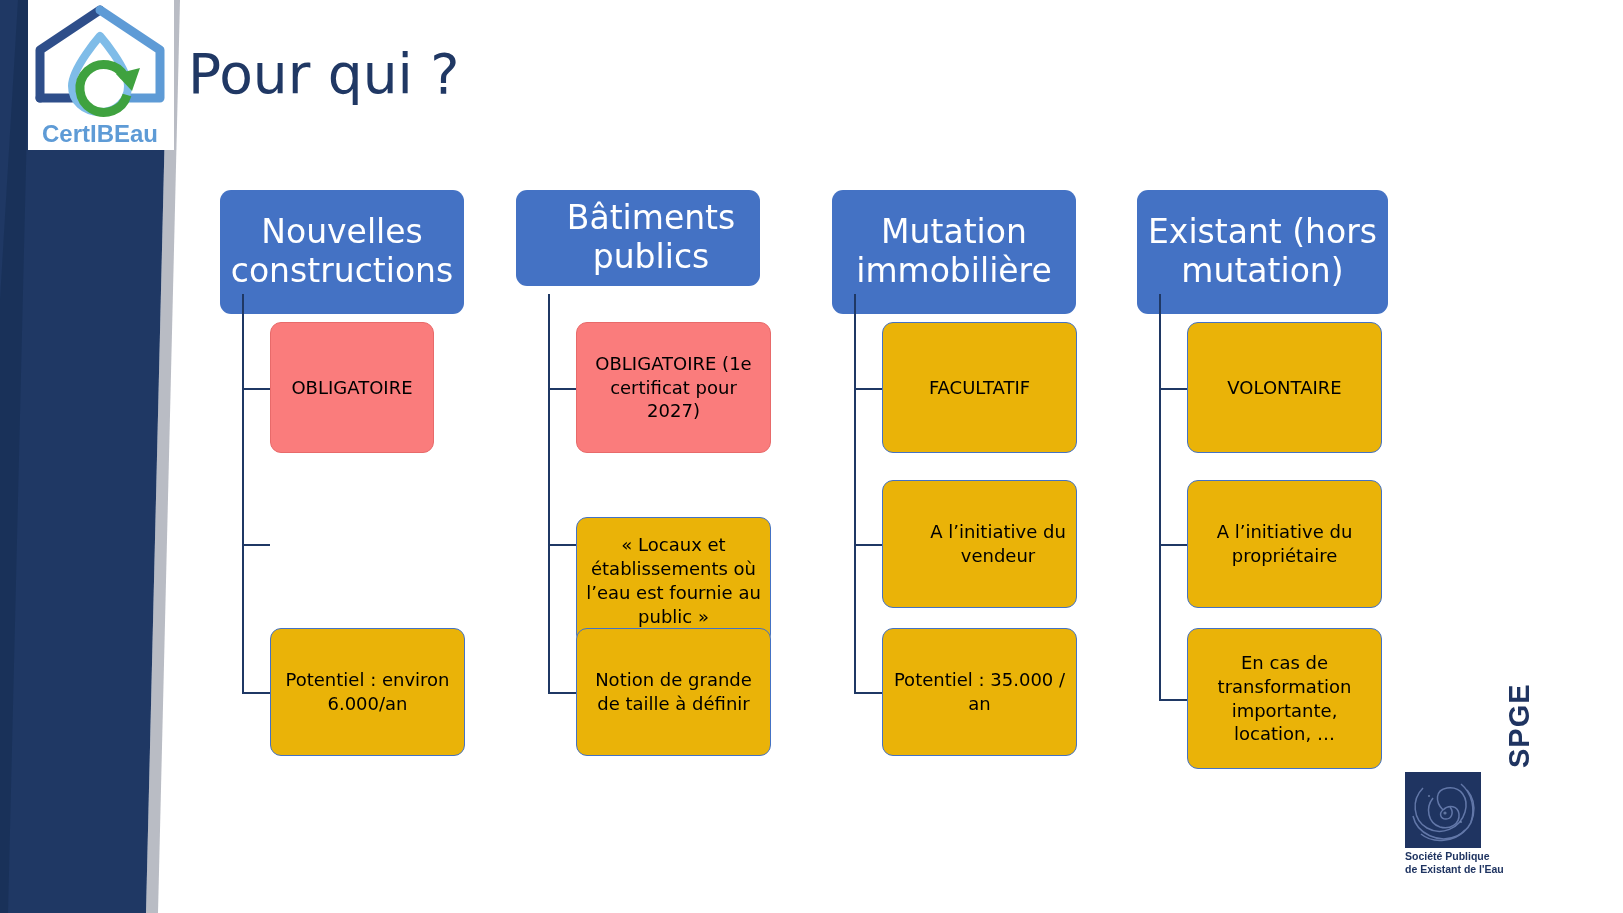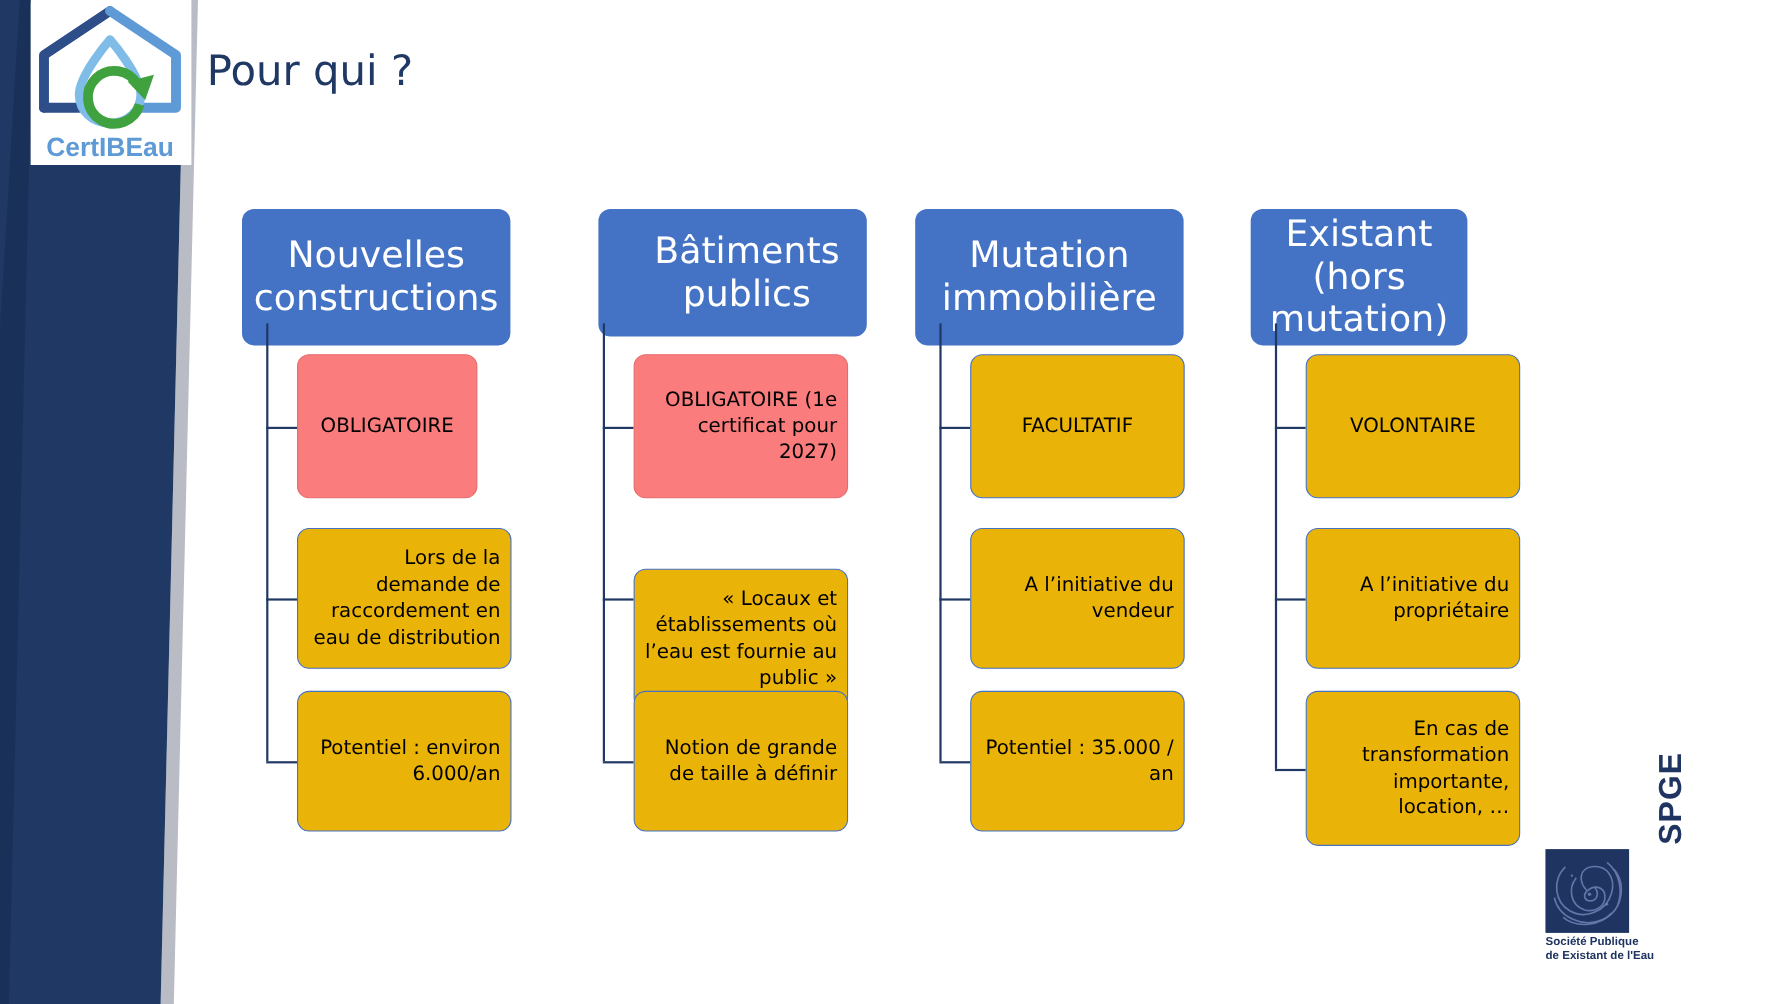--- a/index.html
+++ b/index.html
@@ -15,21 +15,21 @@
   
   .band-wrap{position:absolute;left:0;top:0;width:190px;height:913px;}
 
   
   .logo{position:absolute;left:28px;top:2px;width:145px;height:148px;background:#ffffff;}
   .logo svg{display:block;}
 
   
   .title{
     position:absolute;left:188px;top:44px;
-    font-size:38px;line-height:1.1;
+    font-size:55px;line-height:1.1;
     color:#203864;
     font-family:"DejaVu Sans", sans-serif;
     font-weight:400;
     letter-spacing:0px;
     white-space:nowrap;
   }
 
   
   .diagram{position:absolute;left:0;top:0;width:1623px;height:913px;}
 
@@ -46,21 +46,21 @@
     box-sizing:border-box;
     padding:4px 6px;
     margin-top:20px;
   }
 
   .node{
     position:absolute;
     box-sizing:border-box;
     border-radius:11px;
     display:flex;align-items:center;justify-content:center;
-    text-align:right;
+    text-align:center;
     font-family:"DejaVu Sans", sans-serif;
     font-size:18px;line-height:1.33;
     color:#000000;
     padding:4px 9px;
   }
   .node.plain{background:#eab308;border:1.6px solid #4472C4;}
   .node.alert{background:#FA7C7C;border:1.6px solid #E86A6A;}
 
   
   .trunk{position:absolute;width:2px;background:#1F3864;}
@@ -117,40 +117,39 @@
   </div>
 
   <div class="title">Pour qui ?</div>
 
   <div class="diagram" id="diagram">
       <div class="hdr" style="left: 220px; top: 170px; width: 244px; height: 124px;">Nouvelles constructions</div>
       <div class="trunk" style="left: 242px; top: 294px; height: 398px;"></div>
       <div class="stub" style="left: 242px; top: 387.5px; width: 28px;"></div>
       <div class="node alert" style="left: 270px; top: 322px; width: 164px; height: 131px;">OBLIGATOIRE</div>
       <div class="stub" style="left: 242px; top: 544px; width: 28px;"></div>
-      <div class="node plain" style="left: 270px; top: 480px; width: 195px; height: 128px;">Lors de la demande de raccordement en eau de distribution</div>
       <div class="stub" style="left: 242px; top: 692px; width: 28px;"></div>
       <div class="node plain" style="left: 270px; top: 628px; width: 195px; height: 128px;">Potentiel : environ 6.000/an</div>
-      <div class="hdr" style="left: 544px; top: 170px; width: 244px; height: 116px; padding-left: 32px;">Bâtiments publics</div>
+      <div class="hdr" style="left: 516px; top: 170px; width: 244px; height: 96px; padding-left: 32px;">Bâtiments publics</div>
       <div class="trunk" style="left: 548px; top: 294px; height: 398px;"></div>
       <div class="stub" style="left: 548px; top: 387.5px; width: 28px;"></div>
       <div class="node alert" style="left: 576px; top: 322px; width: 195px; height: 131px;">OBLIGATOIRE (1e certificat pour 2027)</div>
       <div class="stub" style="left: 548px; top: 544px; width: 28px;"></div>
       <div class="node plain" style="left: 576px; top: 480px; width: 195px; height: 128px; margin-top: 37px;">« Locaux et établissements où l’eau est fournie au public »</div>
       <div class="stub" style="left: 548px; top: 692px; width: 28px;"></div>
       <div class="node plain" style="left: 576px; top: 628px; width: 195px; height: 128px;">Notion de grande de taille à définir</div>
       <div class="hdr" style="left: 832px; top: 170px; width: 244px; height: 124px;">Mutation immobilière</div>
       <div class="trunk" style="left: 854px; top: 294px; height: 398px;"></div>
       <div class="stub" style="left: 854px; top: 387.5px; width: 28px;"></div>
       <div class="node plain" style="left: 882px; top: 322px; width: 195px; height: 131px;">FACULTATIF</div>
       <div class="stub" style="left: 854px; top: 544px; width: 28px;"></div>
       <div class="node plain" style="left: 882px; top: 480px; width: 195px; height: 128px; padding-left: 46px;">A l’initiative du vendeur</div>
       <div class="stub" style="left: 854px; top: 692px; width: 28px;"></div>
       <div class="node plain" style="left: 882px; top: 628px; width: 195px; height: 128px;">Potentiel : 35.000 / an</div>
-      <div class="hdr" style="left: 1137px; top: 170px; width: 197px; height: 124px;">Existant (hors mutation)</div>
+      <div class="hdr" style="left: 1137px; top: 170px; width: 251px; height: 124px;">Existant (hors mutation)</div>
       <div class="trunk" style="left: 1159px; top: 294px; height: 404.5px;"></div>
       <div class="stub" style="left: 1159px; top: 387.5px; width: 28px;"></div>
       <div class="node plain" style="left: 1187px; top: 322px; width: 195px; height: 131px;">VOLONTAIRE</div>
       <div class="stub" style="left: 1159px; top: 544px; width: 28px;"></div>
       <div class="node plain" style="left: 1187px; top: 480px; width: 195px; height: 128px;">A l’initiative du propriétaire</div>
       <div class="stub" style="left: 1159px; top: 698.5px; width: 28px;"></div>
       <div class="node plain" style="left: 1187px; top: 628px; width: 195px; height: 141px;">En cas de transformation importante, location, …</div>
     </div>
 
   <div class="spge">

